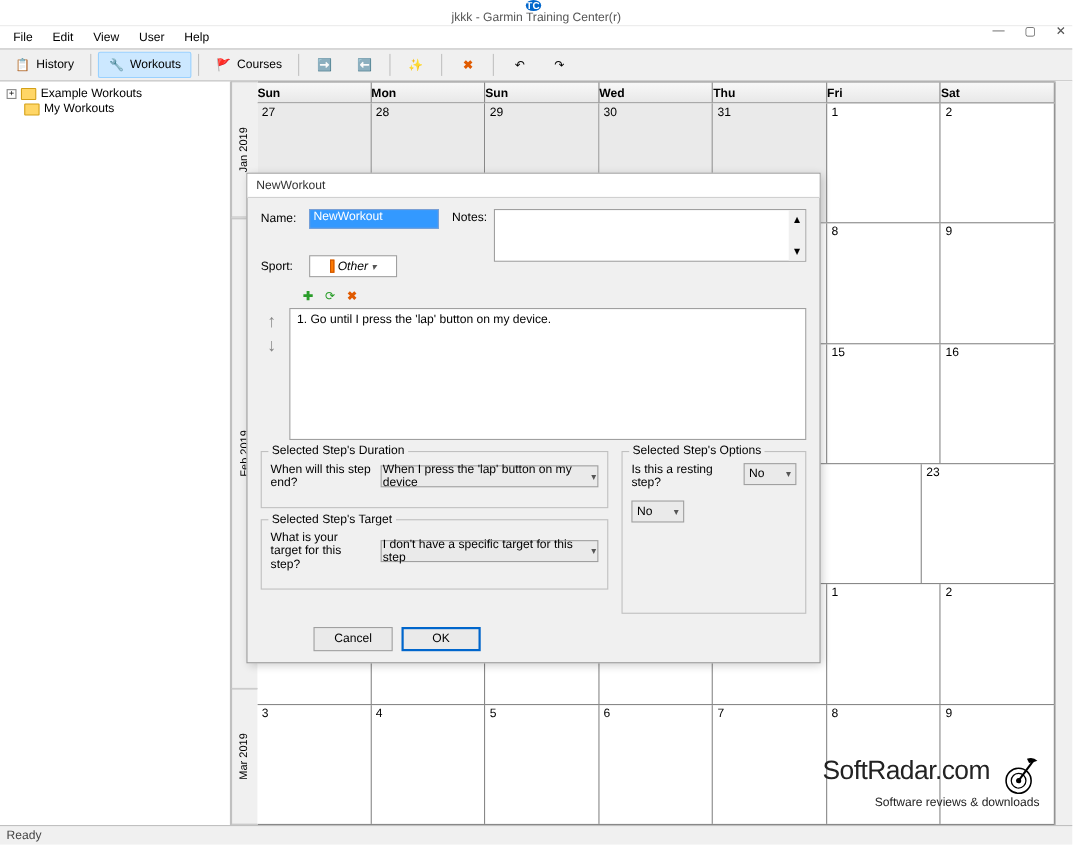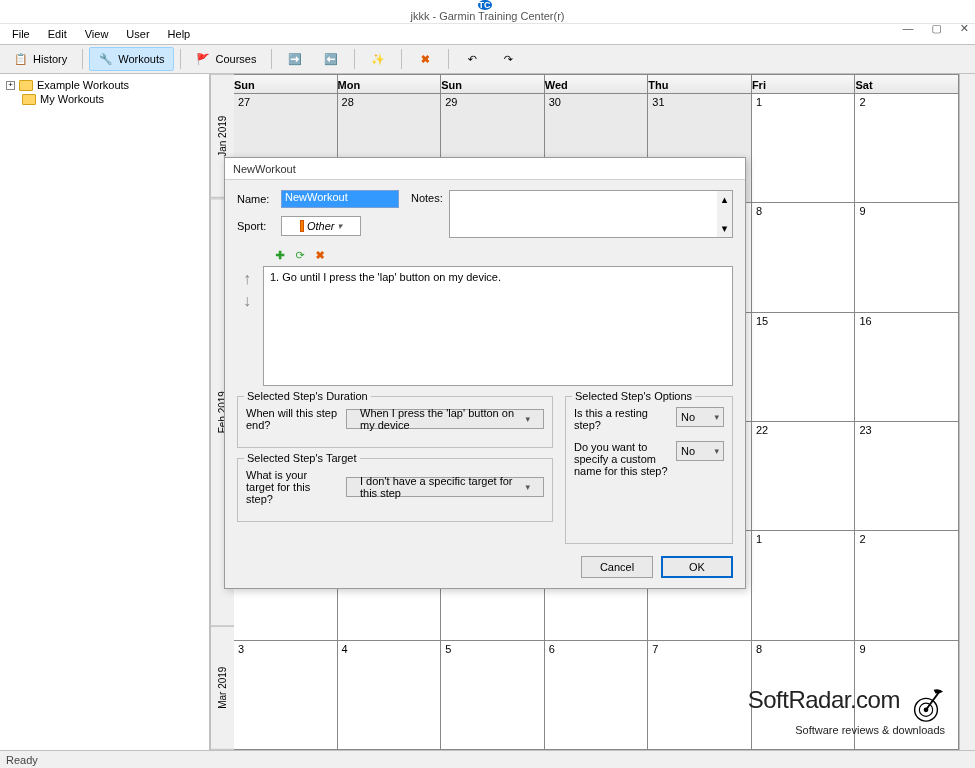--- a/index.html
+++ b/index.html
@@ -31,51 +31,51 @@
 .cal-body { flex: 1; display: flex; flex-direction: column; }
 .cal-row { flex: 1; display: flex; border-bottom: 1px solid #888; }
 .cal-cell { flex: 1; border-right: 1px solid #888; padding: 2px 4px; position: relative; }
 .cal-cell.gray { background: #eaeaea; }
 .cal-scroll { width: 16px; background: #f0f0f0; border-left: 1px solid #c0c0c0; }
 .statusbar { height: 18px; background: #f0f0f0; border-top: 1px solid #c0c0c0; padding: 0 6px; line-height: 18px; color: #444; }
 .dialog { position: absolute; left: 224px; top: 157px; width: 522px; background: #f0f0f0; border: 1px solid #9a9a9a; box-shadow: 2px 2px 8px rgba(0,0,0,.2); z-index: 10; }
 .dialog-title { height: 22px; background: #fff; border-bottom: 1px solid #d0d0d0; padding: 0 8px; line-height: 22px; color: #333; }
 .dialog-body { padding: 10px 12px 6px; }
 .top-row { display: flex; gap: 12px; margin-bottom: 10px; }
-.left-fields { display: flex; flex-direction: column; gap: 8px; }
+.left-fields { display: flex; flex-direction: column; gap: 24px; }
 .field-row { display: flex; align-items: center; gap: 6px; }
 .field-row label { width: 38px; text-align: left; }
 .text-input { width: 118px; height: 18px; border: 1px solid #7a9fd4; padding: 0 3px; }
 .text-input.sel { background: #3399ff; color: #fff; }
 .combo { width: 80px; height: 20px; border: 1px solid #a0a0a0; background: #fff; display: flex; align-items: center; padding: 0 18px; gap: 3px; position: relative; font-style: italic; }
 .combo .arrow { margin-left: auto; font-size: 9px; color: #555; }
 .sport-ico { width: 12px; height: 12px; display: inline-block; background: #ff7b00; border: 1px solid #cc5500; }
 .notes-area { flex: 1; display: flex; gap: 6px; }
 .notes-area label { padding-top: 2px; }
 .notes-box { flex: 1; height: 48px; border: 1px solid #a0a0a0; background: #fff; position: relative; }
 .notes-box .sb { position: absolute; right: 0; top: 0; bottom: 0; width: 15px; background: #f0f0f0; display: flex; flex-direction: column; justify-content: space-between; align-items: center; padding: 2px 0; }
 .step-tools { display: flex; align-items: center; gap: 6px; margin: 0 0 4px 36px; }
 .step-ico { width: 14px; height: 14px; cursor: pointer; display: inline-flex; align-items: center; justify-content: center; }
 .steps-row { display: flex; gap: 6px; }
 .arrows-col { display: flex; flex-direction: column; gap: 4px; width: 20px; align-items: center; padding-top: 4px; }
 .arrows-col span { font-size: 16px; color: #888; cursor: pointer; }
 .steps-list { flex: 1; height: 120px; border: 1px solid #a0a0a0; background: #fff; padding: 4px 6px; }
 .fieldset { border: 1px solid #c0c0c0; padding: 10px 8px 10px; margin-top: 10px; position: relative; }
 .fieldset .legend { position: absolute; top: -7px; left: 6px; background: #f0f0f0; padding: 0 3px; font-size: 11px; }
 .fs-row { display: flex; align-items: center; gap: 8px; margin-bottom: 6px; }
-.wide-combo { flex: 0 0 198px; height: 20px; border: 1px solid #a0a0a0; background: #eaeaea; display: flex; align-items: center; padding: 0 13px; position: relative; }
+.wide-combo { flex: 0 0 198px; height: 20px; border: 1px solid #a0a0a0; background: #eaeaea; display: flex; align-items: center; padding: 0 1px; position: relative; }
 .wide-combo .arrow { margin-left: auto; font-size: 9px; color: #555; }
 .bottom-grid { display: flex; gap: 12px; }
 .bottom-left { flex: 1; }
 .bottom-right { width: 168px; }
 .opt-row { display: flex; align-items: flex-start; gap: 6px; margin-bottom: 10px; }
 .opt-row label { flex: 1; }
 .small-combo { width: 48px; height: 20px; border: 1px solid #a0a0a0; background: #eaeaea; display: flex; align-items: center; padding: 0 4px; }
 .small-combo .arrow { margin-left: auto; font-size: 9px; color: #555; }
-.dialog-buttons { display: flex; justify-content: flex-end; gap: 8px; padding: 6px 12px 10px; }
+.dialog-buttons { display: flex; gap: 8px; padding: 6px 12px 10px; margin-left: 48px; }
 .btn { width: 72px; height: 22px; border: 1px solid #a0a0a0; background: #eaeaea; cursor: pointer; text-align: center; line-height: 20px; }
 .btn.primary { border: 2px solid #0066cc; line-height: 18px; }
 .watermark { position: absolute; right: 30px; bottom: 32px; z-index: 20; text-align: right; pointer-events: none; }
 .watermark .big { font-size: 24px; font-weight: 300; color: #222; letter-spacing: -0.5px; }
 .watermark .small { font-size: 11px; color: #222; }
 .watermark svg { display: inline-block; vertical-align: middle; margin-left: 4px; }
 </style>
 </head>
 <body>
 
@@ -192,21 +192,20 @@
             <div class="cal-cell"></div>
             <div class="cal-cell">15</div>
             <div class="cal-cell">16</div>
           </div>
           <div class="cal-row">
             <div class="cal-cell">17</div>
             <div class="cal-cell"></div>
             <div class="cal-cell"></div>
             <div class="cal-cell"></div>
             <div class="cal-cell"></div>
-            <div class="cal-cell">22</div>
             <div class="cal-cell">23</div>
           </div>
           <div class="cal-row">
             <div class="cal-cell">24</div>
             <div class="cal-cell"></div>
             <div class="cal-cell"></div>
             <div class="cal-cell"></div>
             <div class="cal-cell"></div>
             <div class="cal-cell">1</div>
             <div class="cal-cell">2</div>
@@ -297,21 +296,20 @@
         <div class="fieldset" style="height:148px">
           <span class="legend">Selected Step's Options</span>
           <div class="opt-row">
             <label>Is this a resting step?</label>
             <div class="small-combo">
               <span>No</span>
               <span class="arrow">▾</span>
             </div>
           </div>
           <div class="opt-row">
-            <label>Do you want to specify a custom name for this step?</label>
             <div class="small-combo">
               <span>No</span>
               <span class="arrow">▾</span>
             </div>
           </div>
         </div>
       </div>
     </div>
   </div>
   <div class="dialog-buttons">

